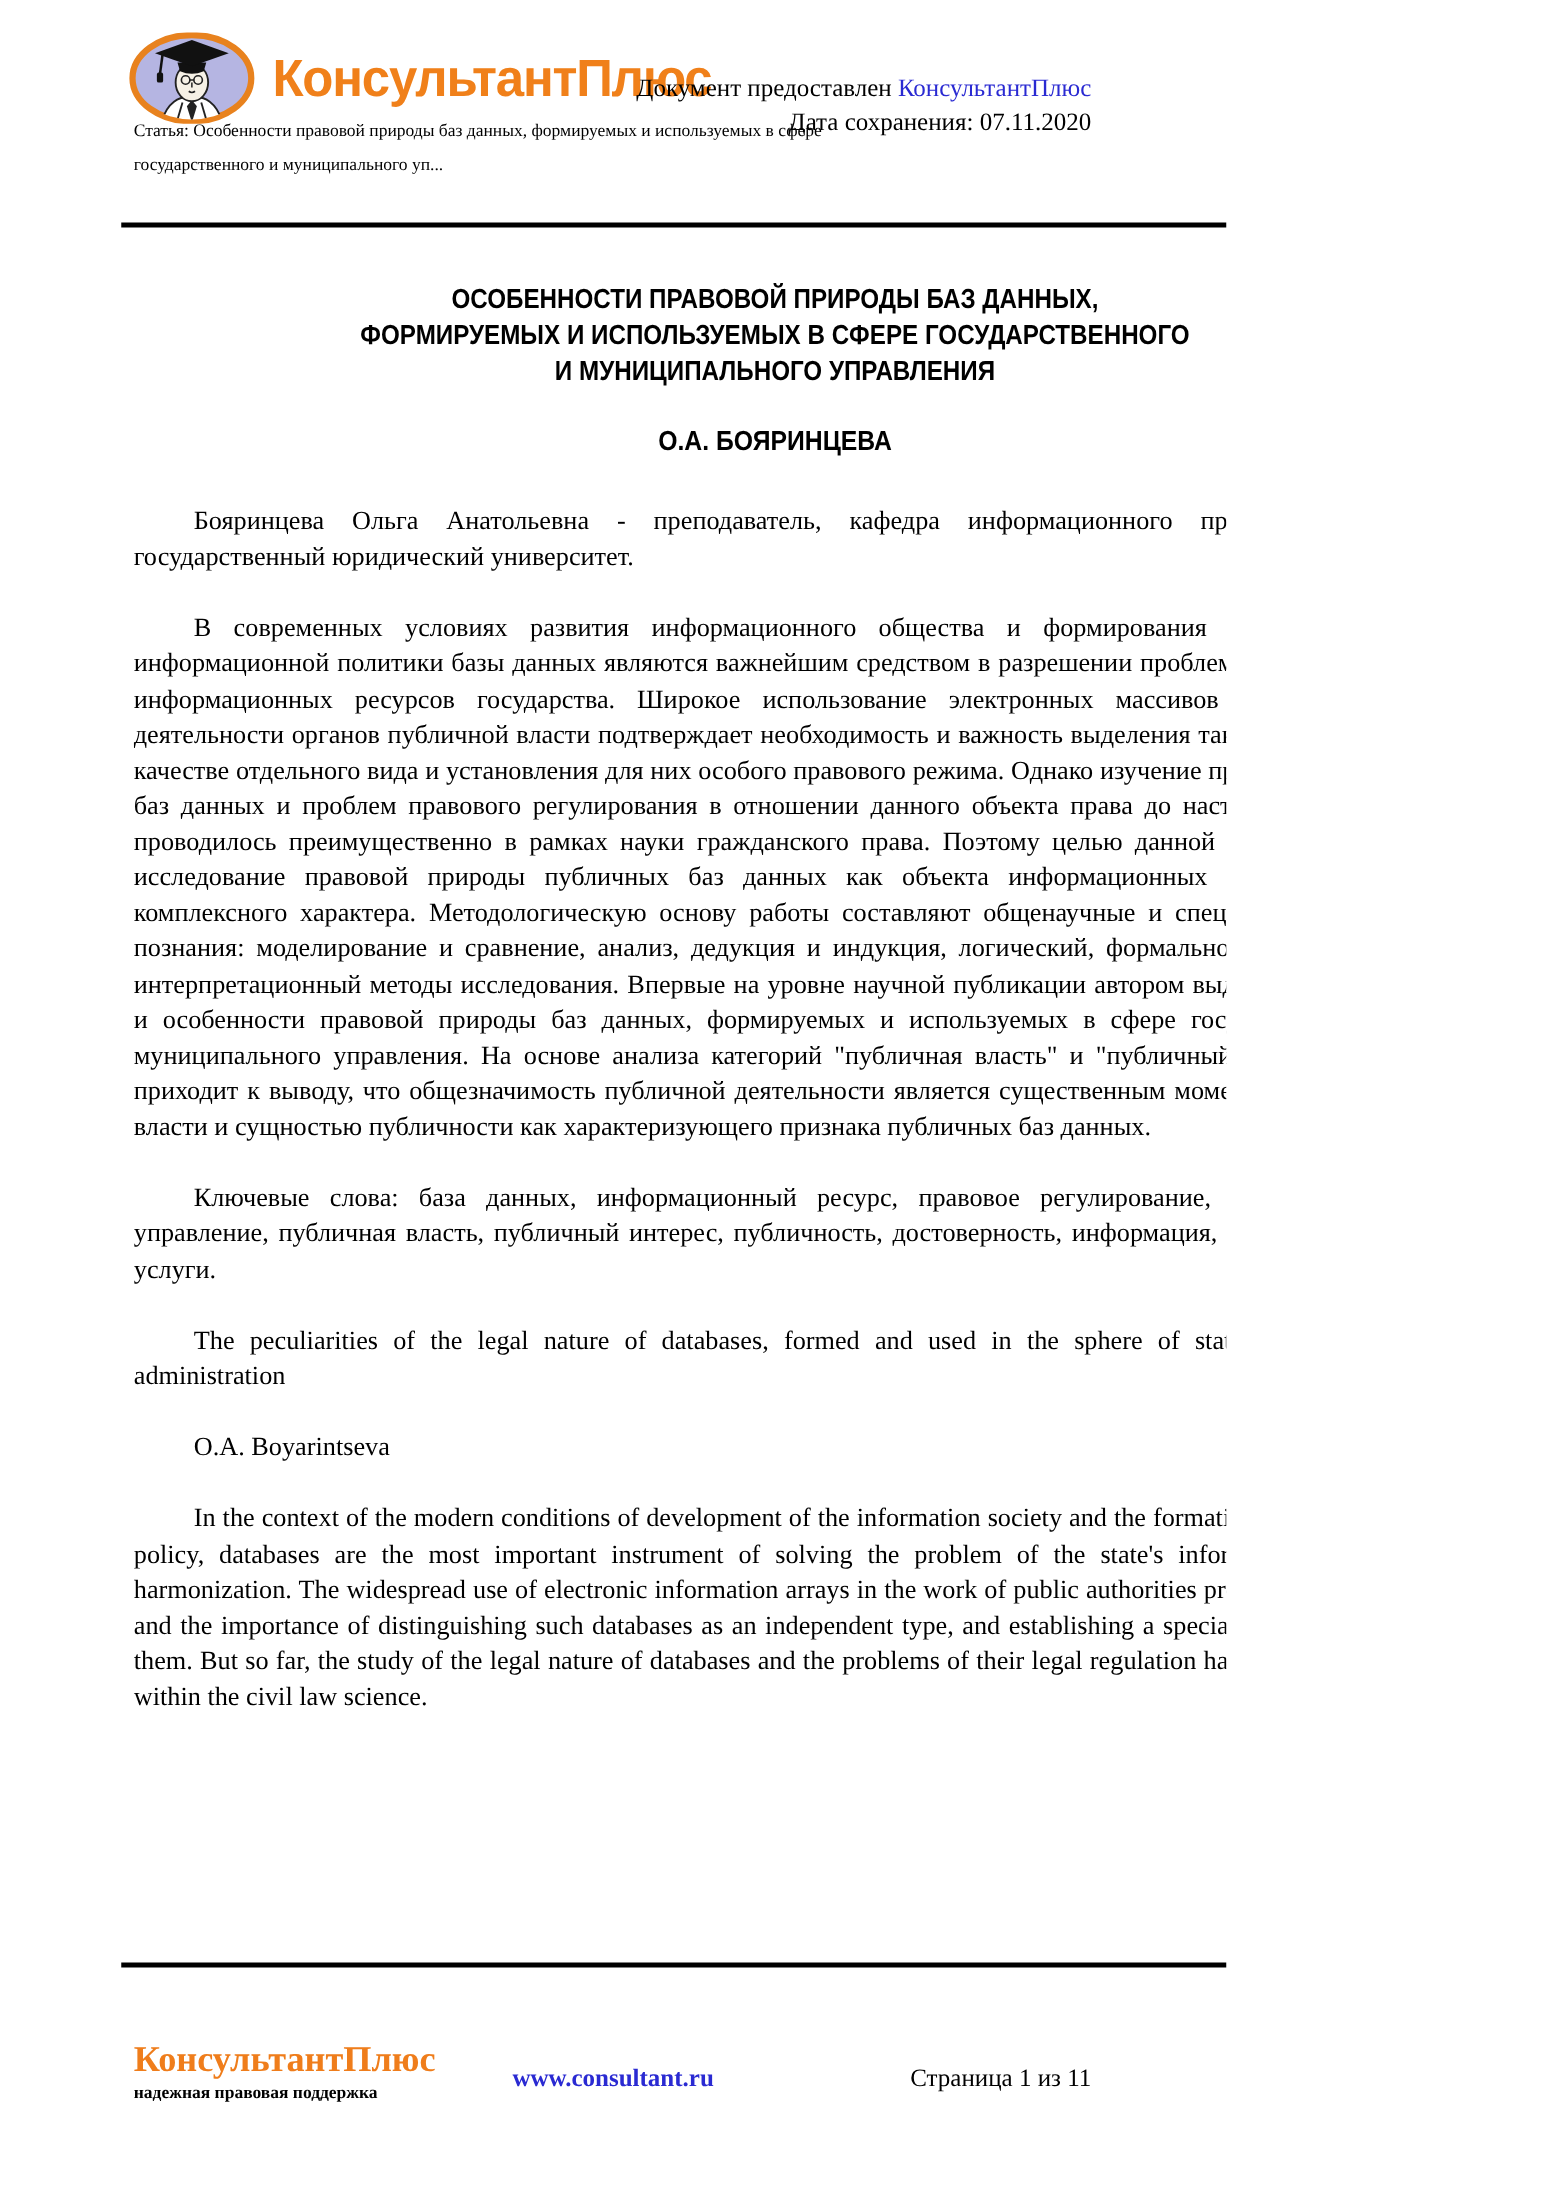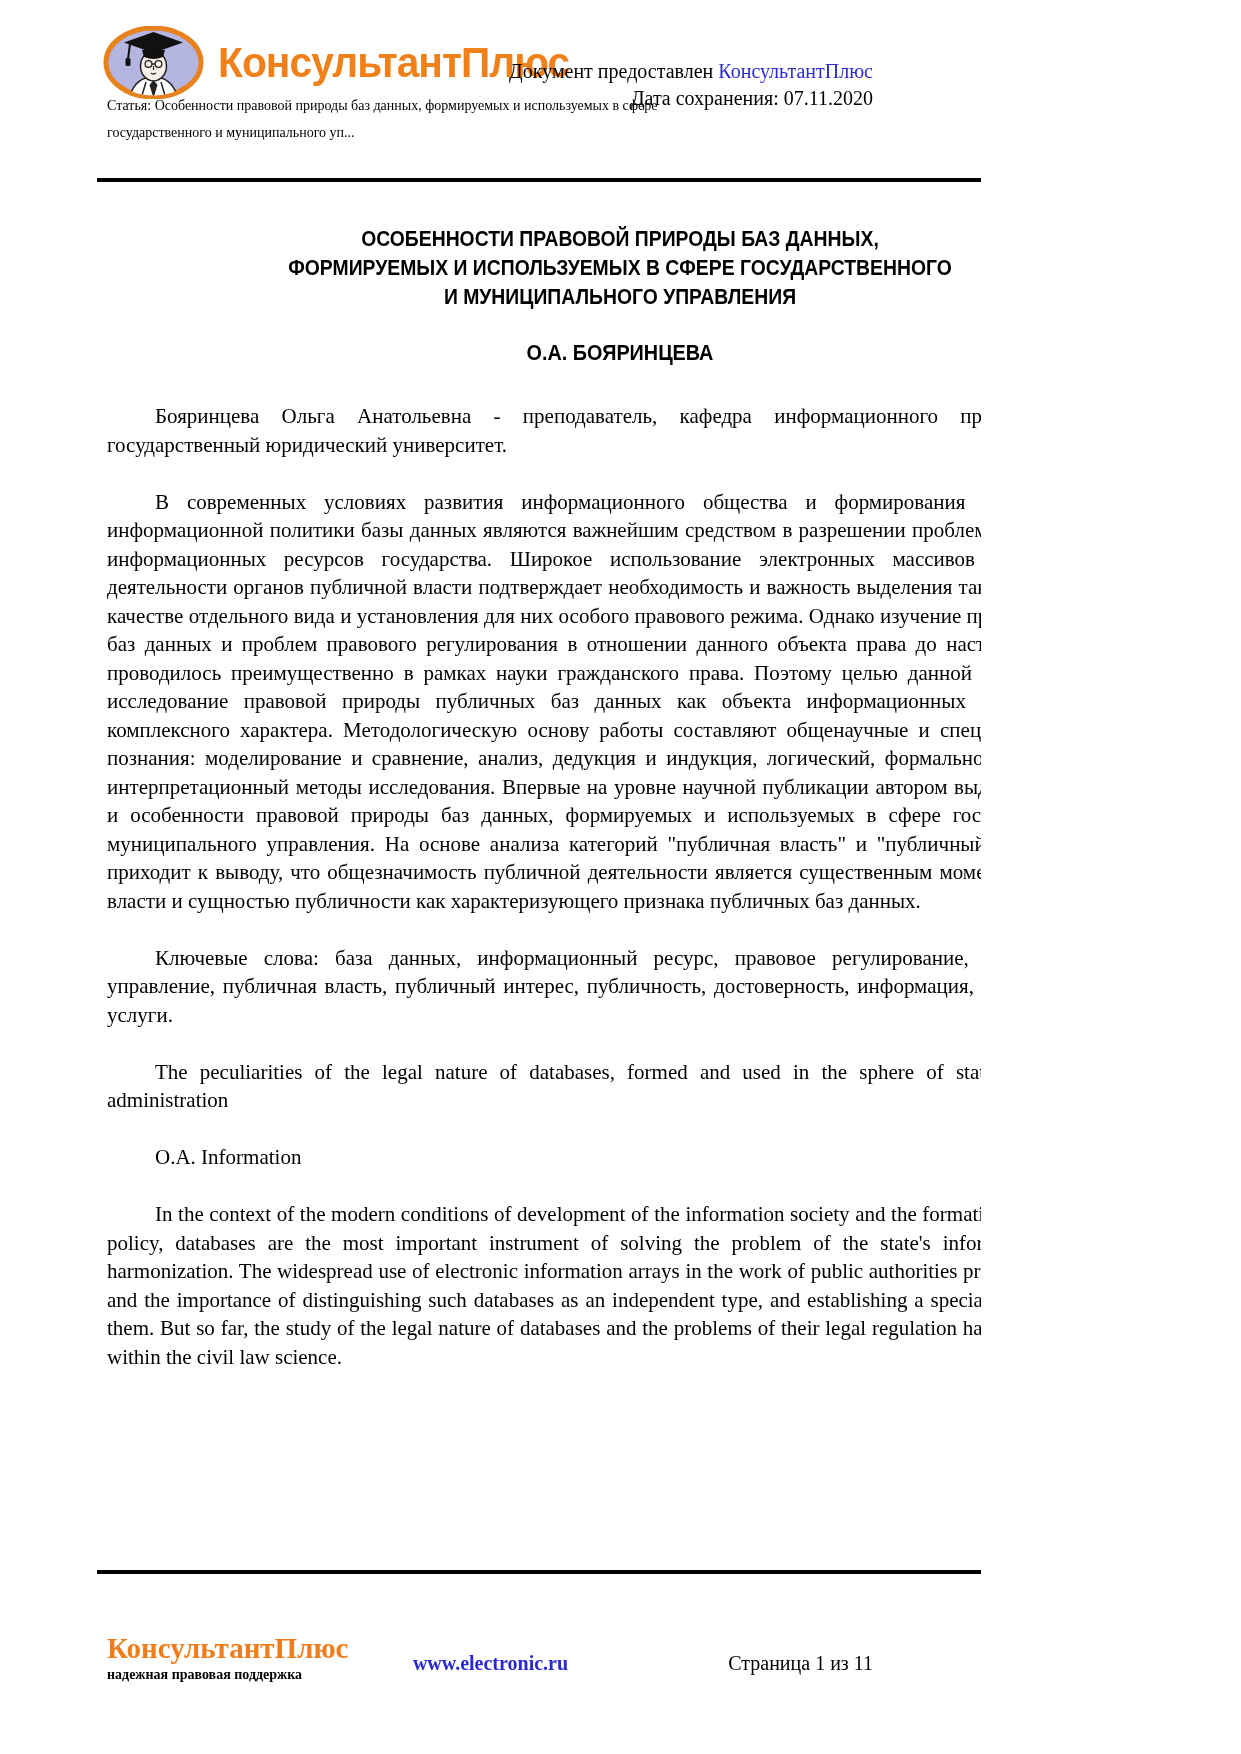--- a/index.html
+++ b/index.html
@@ -135,29 +135,29 @@
   <div class="main">
     <h1 class="doc-title">ОСОБЕННОСТИ ПРАВОВОЙ ПРИРОДЫ БАЗ ДАННЫХ,
 ФОРМИРУЕМЫХ И ИСПОЛЬЗУЕМЫХ В СФЕРЕ ГОСУДАРСТВЕННОГО
 И МУНИЦИПАЛЬНОГО УПРАВЛЕНИЯ</h1>
     <div class="doc-author">О.А. БОЯРИНЦЕВА</div>
     <div class="body-text">
       <p>Бояринцева Ольга Анатольевна - преподаватель, кафедра информационного права, Уральский государственный юридический университет.</p>
       <p>В современных условиях развития информационного общества и формирования государственной информационной политики базы данных являются важнейшим средством в разрешении проблемы упорядочения информационных ресурсов государства. Широкое использование электронных массивов информации в деятельности органов публичной власти подтверждает необходимость и важность выделения таких баз данных в качестве отдельного вида и установления для них особого правового режима. Однако изучение правовой природы баз данных и проблем правового регулирования в отношении данного объекта права до настоящего времени проводилось преимущественно в рамках науки гражданского права. Поэтому целью данной работы является исследование правовой природы публичных баз данных как объекта информационных правоотношений комплексного характера. Методологическую основу работы составляют общенаучные и специальные методы познания: моделирование и сравнение, анализ, дедукция и индукция, логический, формально-юридический и интерпретационный методы исследования. Впервые на уровне научной публикации автором выделены признаки и особенности правовой природы баз данных, формируемых и используемых в сфере государственного и муниципального управления. На основе анализа категорий "публичная власть" и "публичный интерес" автор приходит к выводу, что общезначимость публичной деятельности является существенным моментом публичной власти и сущностью публичности как характеризующего признака публичных баз данных.</p>
       <p>Ключевые слова: база данных, информационный ресурс, правовое регулирование, государственное управление, публичная власть, публичный интерес, публичность, достоверность, информация, государственные услуги.</p>
       <p>The peculiarities of the legal nature of databases, formed and used in the sphere of state and municipal administration</p>
-      <p>O.A. Information</p>
+      <p>O.A. Boyarintseva</p>
       <p>In the context of the modern conditions of development of the information society and the formation of information policy, databases are the most important instrument of solving the problem of the state's information resources harmonization. The widespread use of electronic information arrays in the work of public authorities proves the necessity and the importance of distinguishing such databases as an independent type, and establishing a special legal regime for them. But so far, the study of the legal nature of databases and the problems of their legal regulation has been carried out within the civil law science.</p>
     </div>
   </div>
 
   <div class="rule-bottom"></div>
 
   <div class="footer-brand">
     <div class="fb-name">КонсультантПлюс</div>
     <div class="fb-tagline">надежная правовая поддержка</div>
   </div>
   <div class="footer-url">
-    <a href="#">www.electronic.ru</a>
+    <a href="#">www.consultant.ru</a>
   </div>
   <div class="footer-page">Страница 1 из 11</div>
 
 </div>
 
 </body></html>

